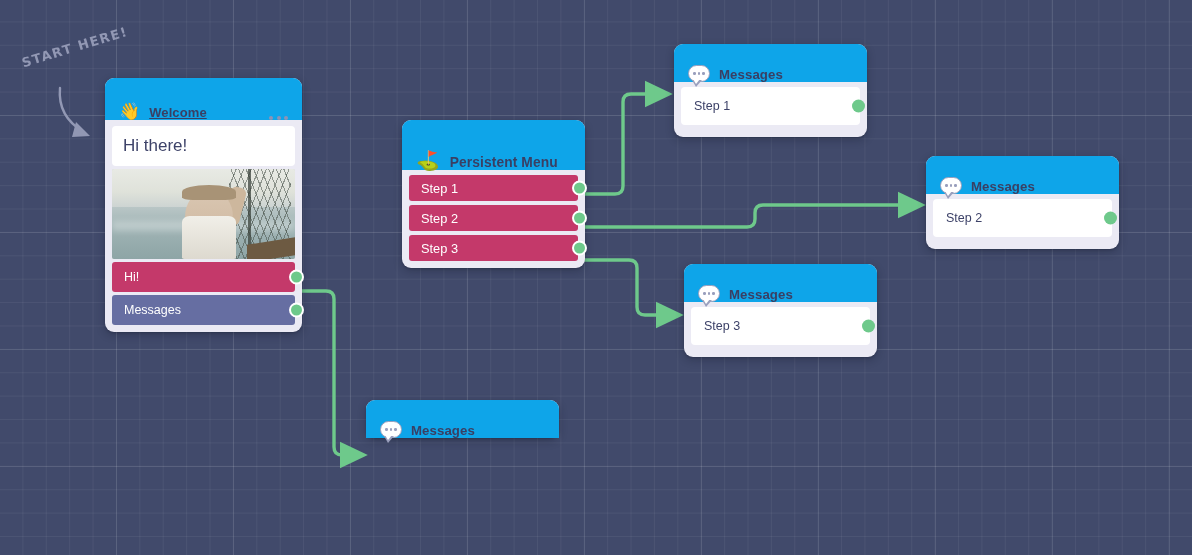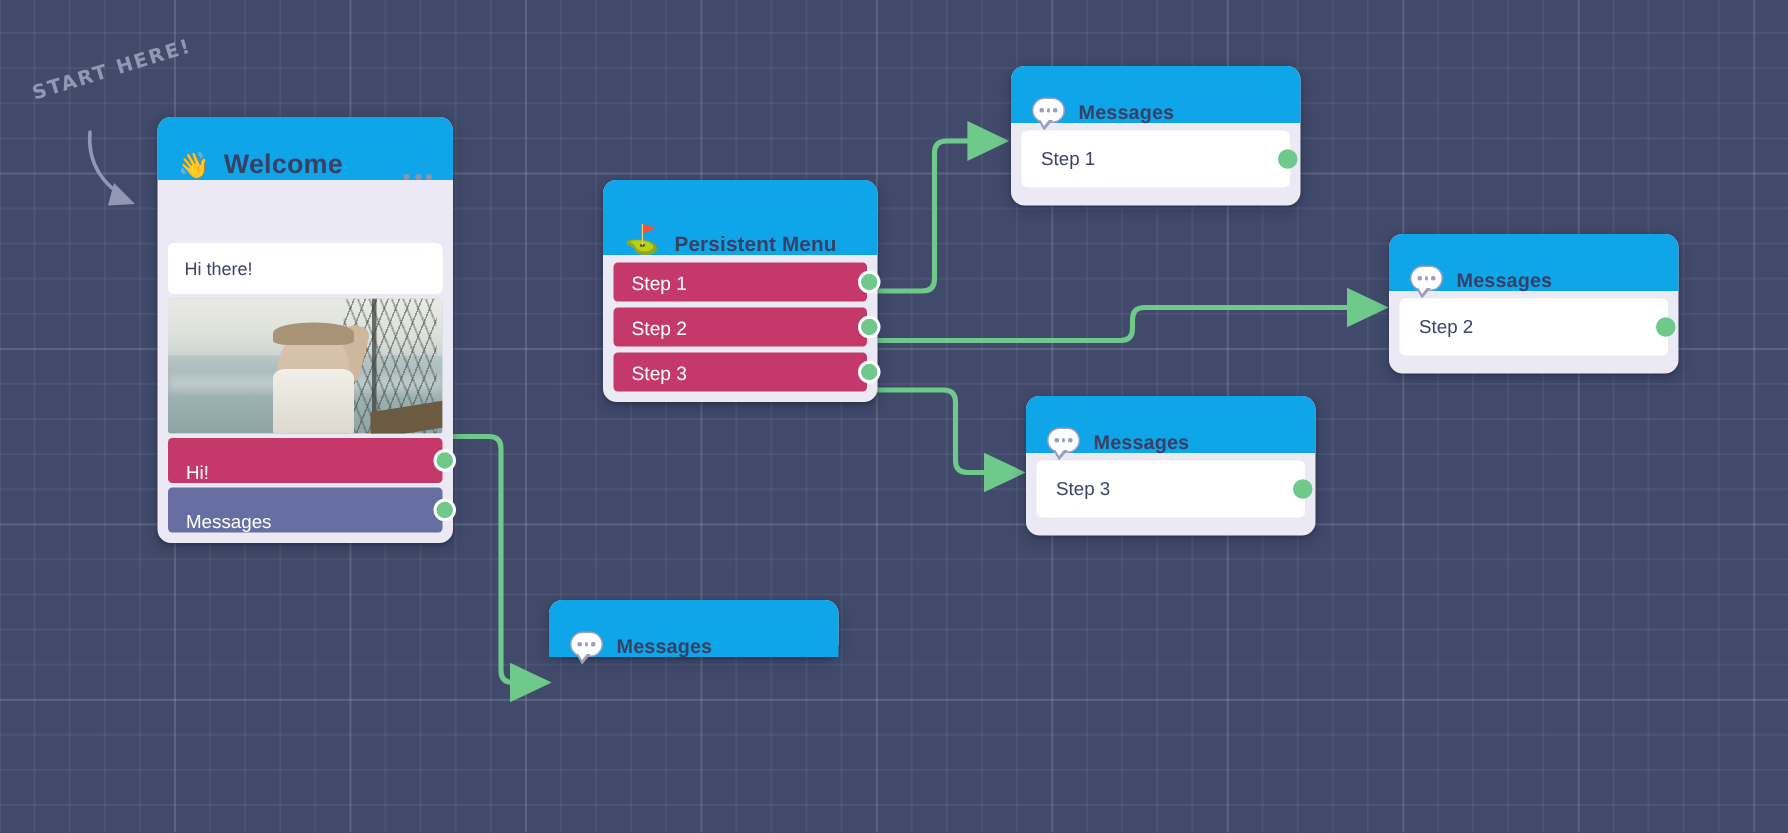--- a/index.html
+++ b/index.html
@@ -42,44 +42,44 @@
           border-left:4px solid transparent;border-right:6px solid transparent;
           border-top:7px solid #9a9fbd;}
   .bubble:before{content:"";position:absolute;left:4px;bottom:-3.4px;width:0;height:0;z-index:2;
           border-left:3px solid transparent;border-right:4px solid transparent;
           border-top:5px solid #fff;}
 
   
   #welcome{left:105px;top:78px;width:197px;}
   #welcome .card-head{height:42px;}
   #welcome .head-emoji{font-size:17px;margin-right:9px;}
-  #welcome .card-title{font-size:18px;}
+  #welcome .card-title{font-size:13px;text-decoration:underline;}
   .wbody{padding:6px 7px 7px 7px;}
-  .text-bubble{background:#fff;border-radius:4px;padding:10px 11px;font-size:12px;color:#3d4268;margin-top:36px;}
+  .text-bubble{background:#fff;border-radius:4px;padding:10px 11px;font-size:17px;color:#3d4268;}
   .photo{height:90px;margin-top:3px;border-radius:2px;overflow:hidden;position:relative;background:#cfd6cf;}
   .photo .sky{position:absolute;left:0;top:0;right:0;height:42%;
       background:linear-gradient(#e8eae4,#dfe2da 60%,#cdd4d2);}
   .photo .sea{position:absolute;left:0;top:42%;right:0;bottom:0;
       background:linear-gradient(#b9c6c6,#9fb3b4 40%,#8ea5a6);}
   .photo .wake{position:absolute;left:0;top:58%;right:0;height:10px;background:rgba(255,255,255,.30);filter:blur(3px);}
   .photo .man{position:absolute;left:40%;top:26%;width:26%;height:74%;border-radius:38% 38% 6% 6%;
       background:linear-gradient(#d9c6b1,#cbb39a);}
   .photo .shirt{position:absolute;left:38%;top:52%;width:30%;height:48%;border-radius:14% 14% 4% 4%;
       background:linear-gradient(#f1efe8,#ddd9cf);}
   .photo .hat{position:absolute;left:38%;top:18%;width:30%;height:16%;border-radius:50% 50% 20% 20%;
       background:#a89376;}
   .photo .arm{position:absolute;left:63%;top:20%;width:9%;height:42%;border-radius:6px;
       background:#cdb79d;transform:rotate(14deg);}
   .photo .net{position:absolute;right:2%;top:0;width:34%;height:100%;
       background:repeating-linear-gradient(68deg, rgba(70,80,72,.55) 0 1px, transparent 1px 7px),
                  repeating-linear-gradient(-68deg, rgba(70,80,72,.55) 0 1px, transparent 1px 7px);}
   .photo .pole{position:absolute;right:24%;top:0;width:3px;height:100%;background:rgba(60,68,62,.75);}
   .photo .hull{position:absolute;right:0;bottom:0;width:26%;height:20%;background:#6d5a42;transform:skewY(-9deg);}
 
-  .qr{margin-top:3px;border-radius:3px;position:relative;display:flex;align-items:flex-end;
+  .qr{margin-top:3px;border-radius:3px;position:relative;display:flex;align-items:center;
       padding:0 12px;box-sizing:border-box;height:30px;color:#fff;font-size:12.5px;}
   .qr.pink{background:#c4396a;}
   .qr.purple{background:#666ea2;}
 
   
   #pmenu{left:402px;top:120px;width:183px;}
   #pmenu .card-head{height:50px;}
   #pmenu .head-emoji{font-size:19px;margin-right:10px;}
   #pmenu .card-title{font-size:13.8px;}
   .pbody{padding:5px 7px 7px 7px;}

